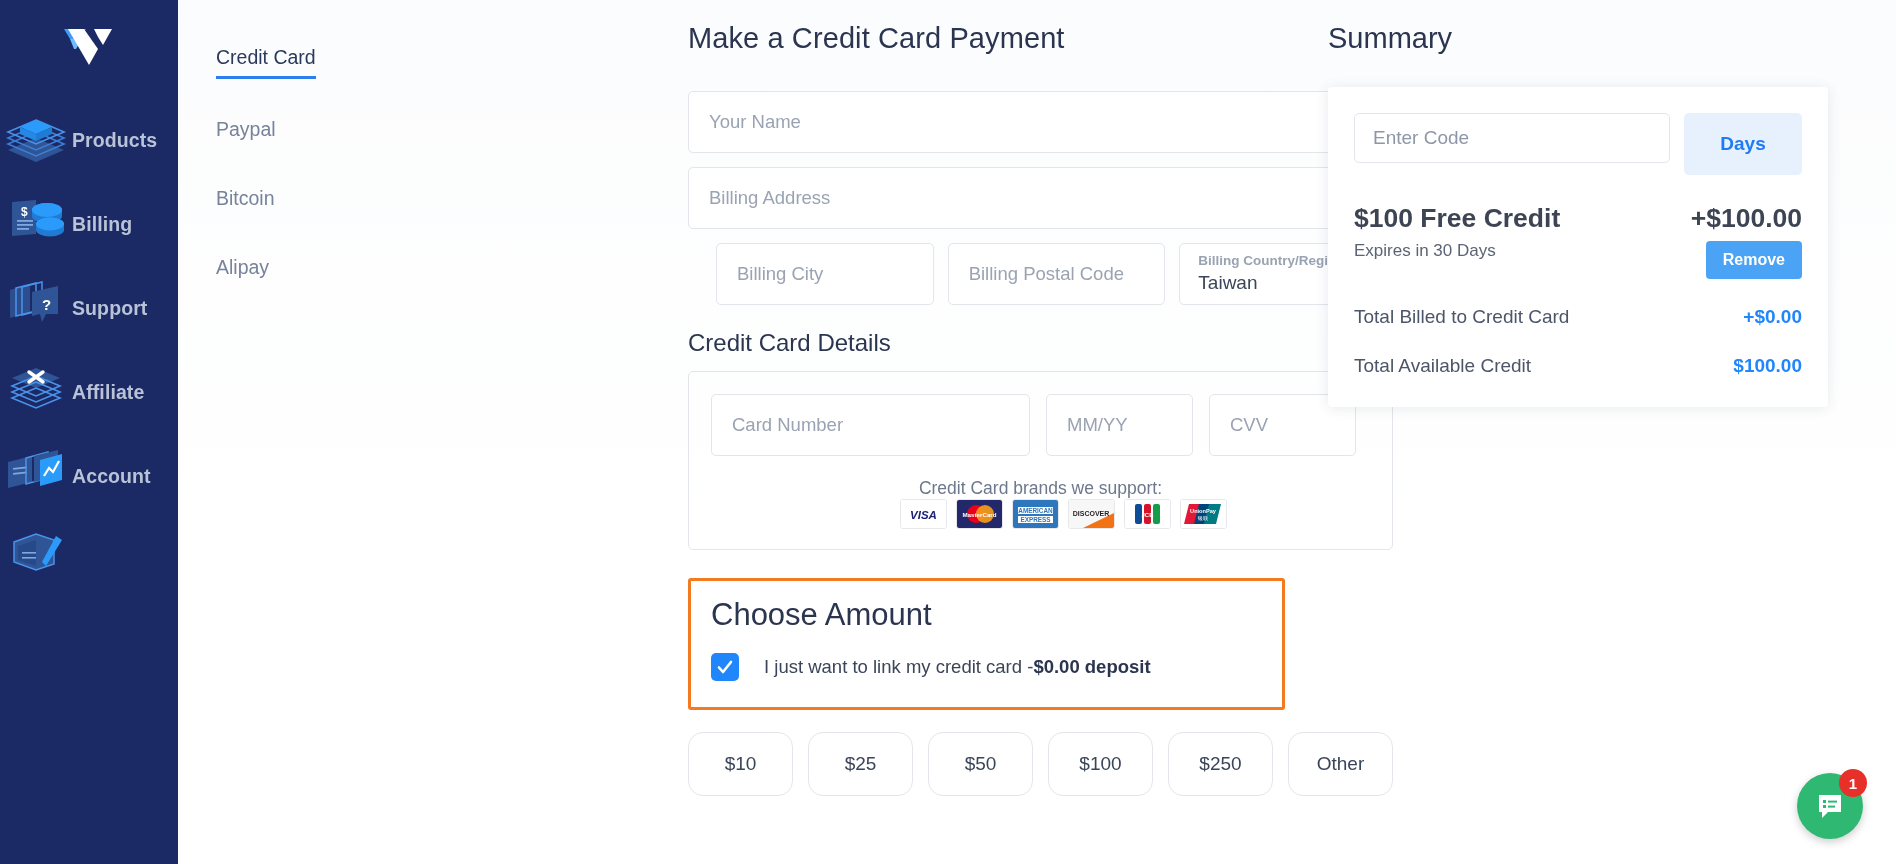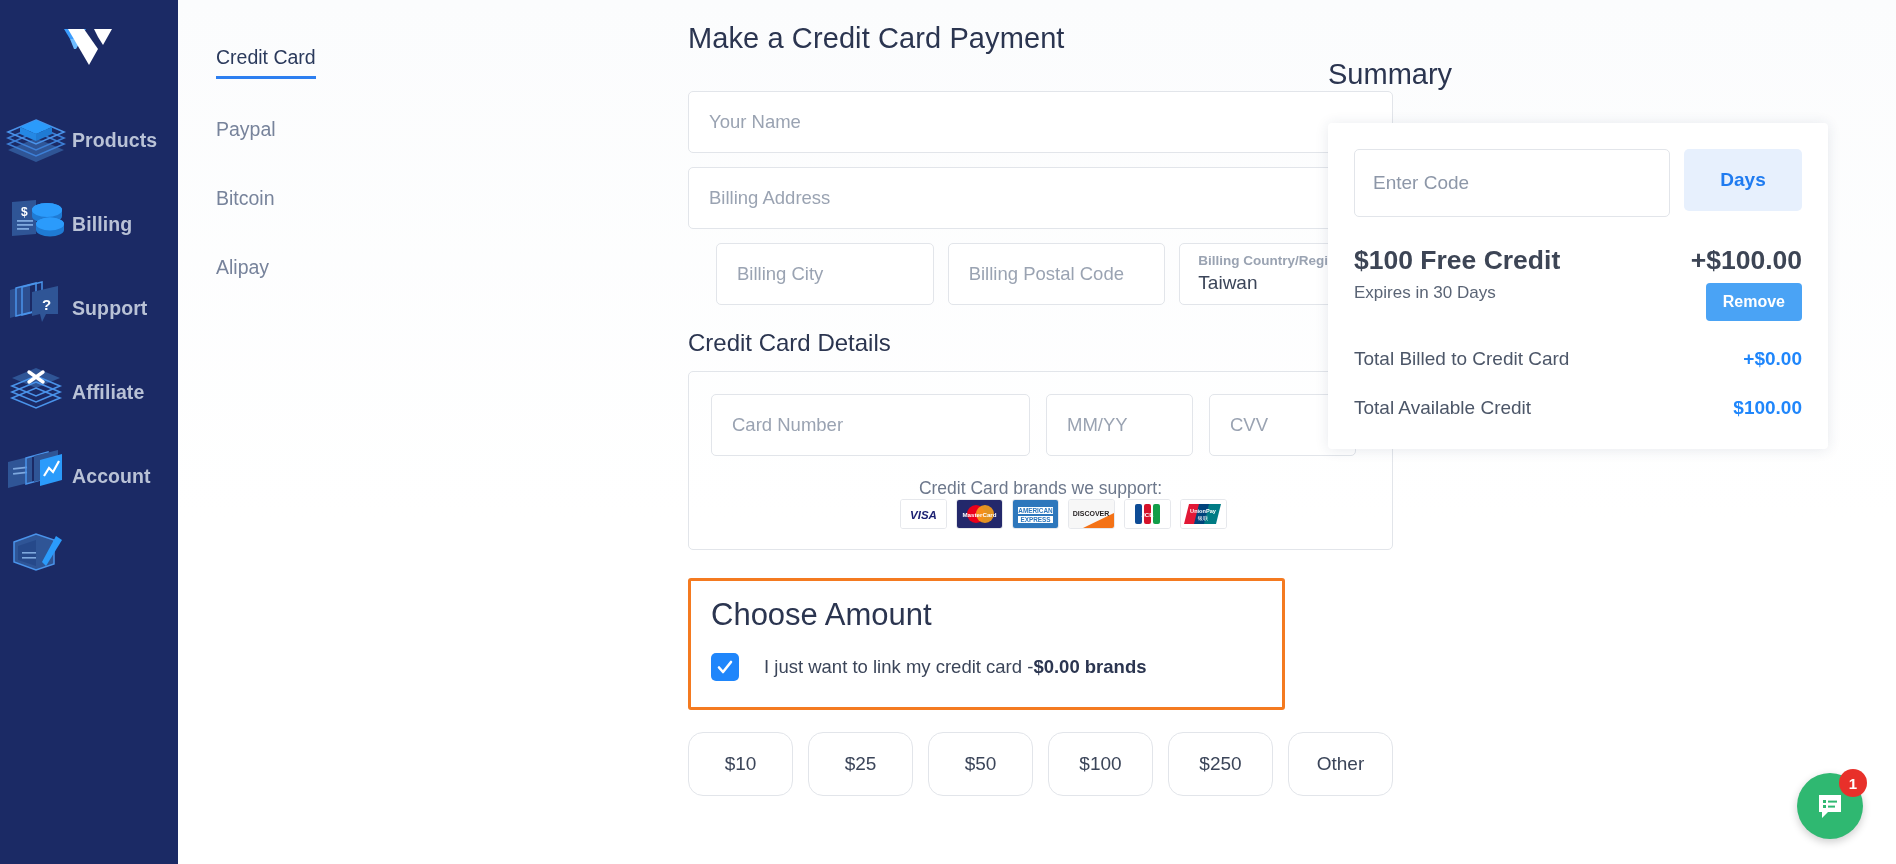--- a/index.html
+++ b/index.html
@@ -110,29 +110,29 @@
 
   .amounts { display: flex; gap: 15px; margin-top: 22px; }
   .amt {
     width: 105px; height: 64px; border: 1px solid #e2e5ea; border-radius: 15px;
     background: #fff; display: flex; align-items: center; justify-content: center;
     font-size: 19px; color: #3b4559; cursor: pointer;
   }
 
   
   .summary-col { position: absolute; left: 1150px; top: 22px; width: 520px; }
-  .summary-title { font-size: 29px; color: #2b3550; font-weight: normal; margin-top: 36px; }
+  .summary-title { font-size: 29px; color: #2b3550; font-weight: normal; }
   .summary-card {
     margin-top: 32px; background: #fff; border-radius: 4px;
     box-shadow: 0 1px 14px rgba(40,55,90,.11);
     padding: 26px 26px 30px 26px; width: 500px;
   }
   .code-row { display: flex; gap: 14px; }
   .code-input {
-    flex: 1; height: 68px; border: 1px solid #e2e5ea; border-radius: 5px;
+    flex: 1; height: 50px; border: 1px solid #e2e5ea; border-radius: 5px;
     display: flex; align-items: center; padding: 0 18px;
     font-size: 19px; color: #8d97a8;
   }
   .apply-btn {
     width: 118px; height: 62px; border-radius: 5px; background: #e7f0fd;
     display: flex; align-items: center; justify-content: center;
     font-size: 19px; font-weight: bold; color: #1f7bf0; cursor: pointer;
   }
   .credit-head {
     display: flex; justify-content: space-between; align-items: baseline;
@@ -389,21 +389,21 @@
       </div>
 
       <div class="choose-box">
         <div class="choose-title">Choose Amount</div>
         <div class="check-row">
           <span class="checkbox">
             <svg width="20" height="20" viewBox="0 0 20 20">
               <polyline points="4,10.5 8,15 16,5" fill="none" stroke="#ffffff" stroke-width="2.6" stroke-linecap="round" stroke-linejoin="round"></polyline>
             </svg>
           </span>
-          <span class="check-text"><span>I just want to link my credit card -</span><b>$0.00 brands</b></span>
+          <span class="check-text"><span>I just want to link my credit card -</span><b>$0.00 deposit</b></span>
         </div>
       </div>
 
       <div class="amounts">
         <div class="amt">
             <span>$10</span>
           </div>
         <div class="amt">
             <span>$25</span>
           </div>

